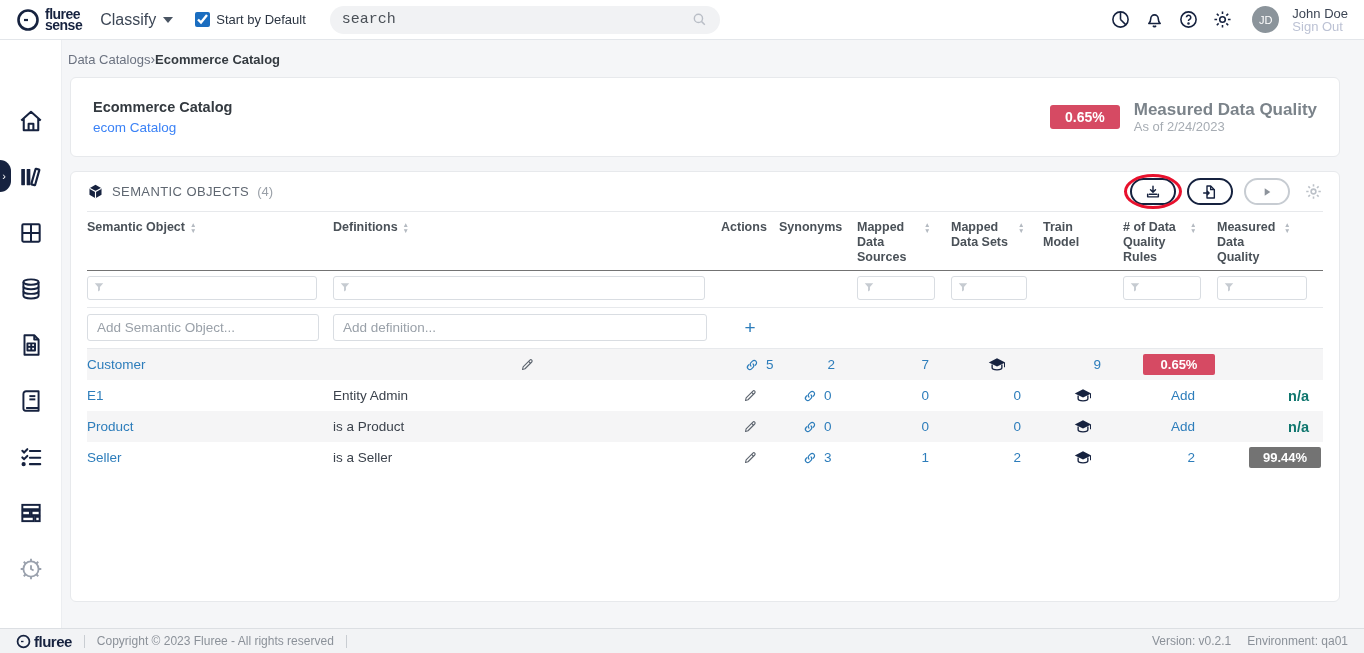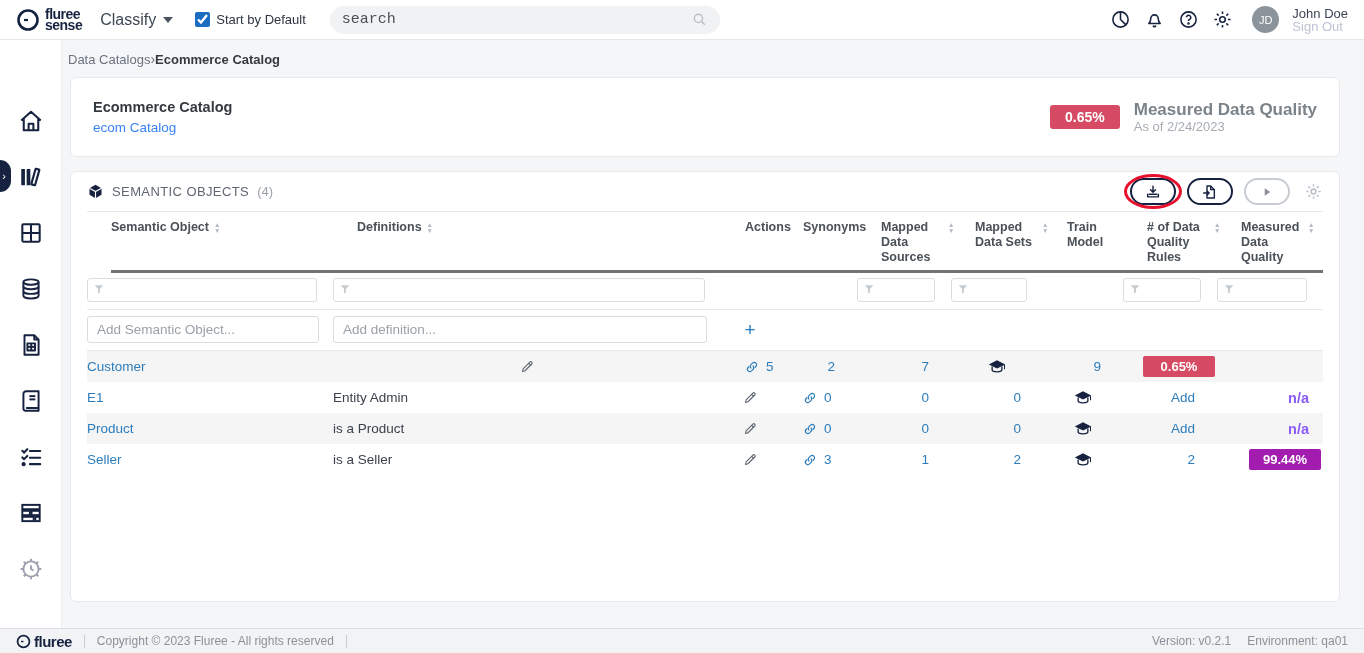--- a/index.html
+++ b/index.html
@@ -67,21 +67,21 @@
   .so-actions { margin-left:auto; display:flex; align-items:center; gap:11px; }
   .pill-btn { width:46px; height:27px; border:2px solid #16223f; border-radius:14px; background:#fff;
               display:flex; align-items:center; justify-content:center; color:#16223f; cursor:pointer; position:relative; }
   .pill-btn svg { width:16px; height:16px; }
   .pill-btn.disabled { border-color:#c7ccd2; color:#8d939b; }
   .annot-ellipse { position:absolute; inset:-6px -8px; border:3px solid #e8112d; border-radius:50%; pointer-events:none; }
   .gear-grey { width:19px; height:19px; color:#bcc1c8; cursor:pointer; margin-left:3px; }
 
   
   .tgrid { display:grid; grid-template-columns:246px 388px 58px 78px 94px 92px 80px 94px 1fr; align-items:center; }
-  .th-row { border-bottom:3px solid #737373; padding:8px 0 6px; align-items:start;margin-left:24px; }
+  .th-row { border-bottom:1px solid #737373; padding:8px 0 6px; align-items:start; }
   .th { font-size:12.5px; font-weight:bold; color:#4a5158; line-height:1.18; display:flex; align-items:flex-start; gap:5px; cursor:pointer; }
   .th .lbl { max-width:62px; }
   .th.wide .lbl { max-width:none; }
   .sort { display:inline-flex; flex-direction:column; margin-top:2px; }
   .sort i { font-style:normal; font-size:6.5px; line-height:5.5px; color:#b4bac1; }
   .filter-row { padding:5px 0 7px; border-bottom:1px solid #e7e9ec; }
   .filter-box { position:relative; height:24px; margin-right:16px; }
   .filter-box input { width:100%; height:100%; border:1px solid #d9dde2; border-radius:3px; padding:0 6px 0 22px;
                       font-size:12px; color:#3f4650; outline:none; font-family:inherit; }
   .funnel { position:absolute; left:6px; top:5px; width:12px; height:12px; color:#c6cbd1; }
@@ -97,22 +97,22 @@
   .cell-def { color:#3b424c; }
   .pencil { width:15px; height:15px; color:#5c646e; margin:0 auto; cursor:pointer; }
   .syn-cell { display:flex; align-items:center; gap:7px; color:#2d7dbb; padding-left:24px; cursor:pointer; }
   .syn-cell svg { width:14px; height:14px; }
   .num-cell { color:#2d7dbb; text-align:right; padding-right:22px; cursor:pointer; }
   .cap-cell { display:flex; justify-content:center; }
   .cap-cell svg { width:18px; height:16px; color:#16223f; cursor:pointer; }
   .q-cell { display:flex; justify-content:flex-end; padding-right:2px; }
   .badge { min-width:72px; text-align:center; color:#fff; font-weight:bold; font-size:13px; padding:3px 6px; border-radius:2px; }
   .badge.red { background:#d64a63; }
-  .badge.green { background:#a21caf; }
-  .na { color:#8b5cf6; font-weight:bold; font-size:14.5px; text-align:right; padding-right:14px; }
+  .badge.green { background:#737373; }
+  .na { color:#0f766e; font-weight:bold; font-size:14.5px; text-align:right; padding-right:14px; }
 
   
   .footer { position:absolute; left:0; right:0; bottom:0; height:25px; background:#f2f3f5; border-top:1px solid #dcdfe3;
             display:flex; align-items:center; padding:0 16px; font-size:12px; color:#8b9199; z-index:6; }
   .f-brand { display:flex; align-items:center; gap:3px; color:#16223f; font-weight:bold; font-size:15px; letter-spacing:-0.5px; }
   .f-mark { width:15px; height:15px; }
   .f-div { width:1px; height:13px; background:#c9cdd2; margin:0 12px; }
   .f-right { margin-left:auto; display:flex; gap:16px;align-items:flex-end; }
 </style>
 </head>

